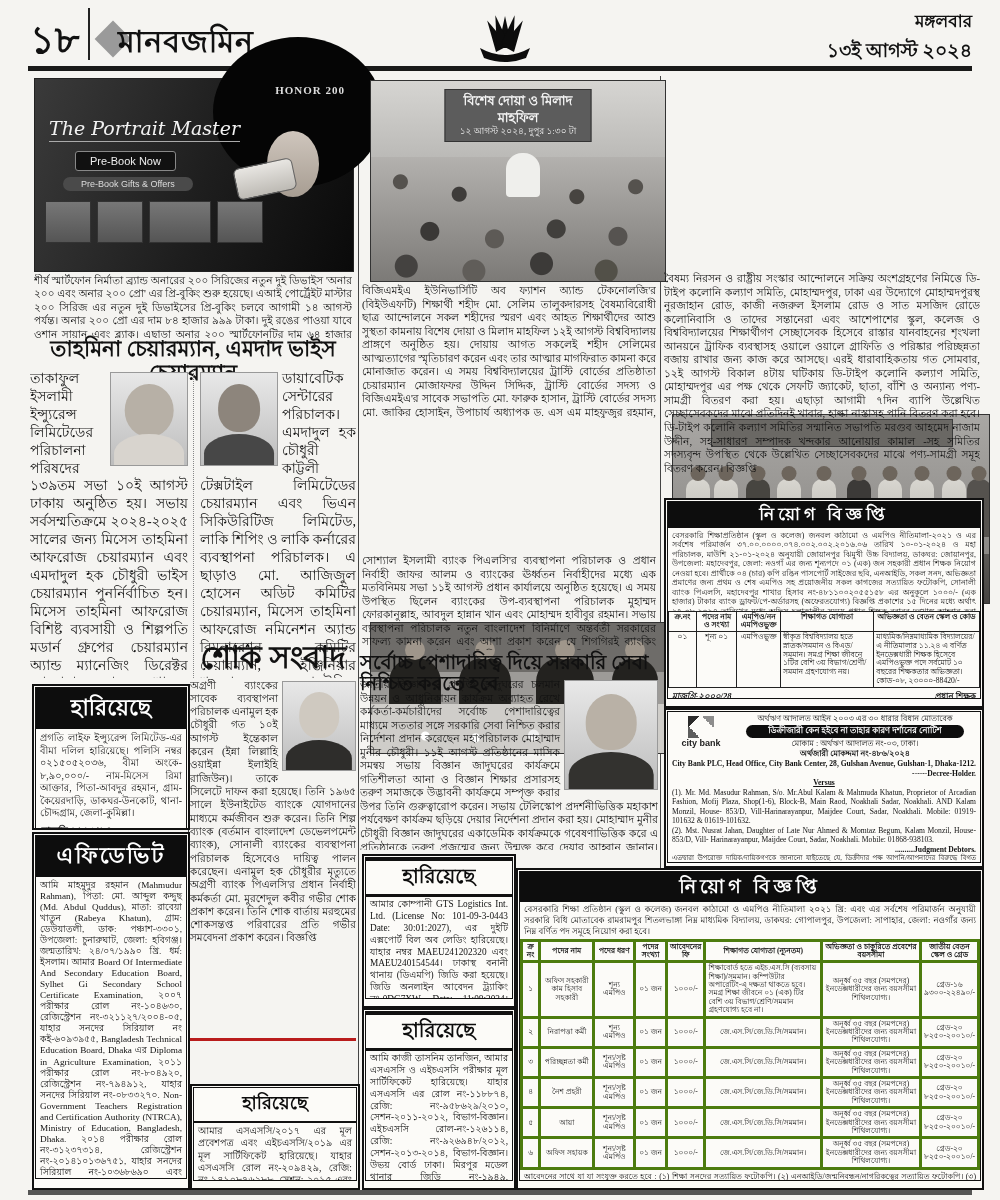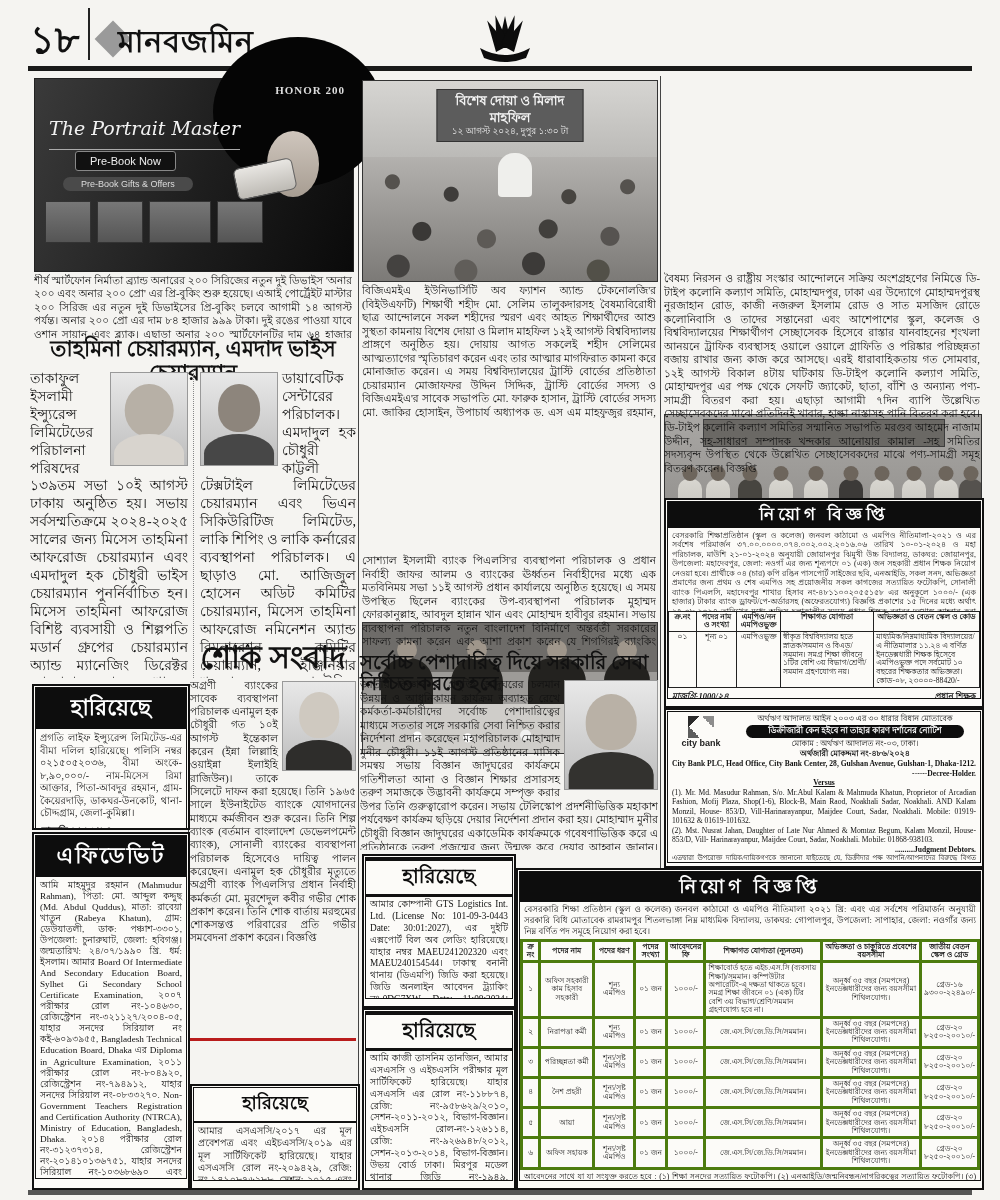--- a/index.html
+++ b/index.html
@@ -16,21 +16,21 @@
   #logo-text{left:118px;top:18px;font-size:30px;font-weight:bold;letter-spacing:1px;}
   #date-block{right:28px;top:8px;text-align:right;font-weight:bold;}
   #date-block .l1{font-size:17px;}
   #date-block .l2{font-size:19px;}
   
   .vrule{width:1px;background:#444;top:76px;height:1108px;}
   #bottom-rule{left:28px;top:1190px;width:944px;height:5px;background:#555;}
   
   #honor-ad{left:34px;top:78px;width:318px;height:192px;background:linear-gradient(110deg,#3a3a3a 0%,#1d1d1d 55%,#0a0a0a 100%);border:1px solid #222;color:#eee;}
   #honor-brand{right:8px;top:5px;font-size:11px;font-weight:bold;letter-spacing:1px;color:#ddd;}
-  #honor-tag{left:14px;top:38px;font-size:19px;font-style:italic;font-family:"DejaVu Serif",serif;color:#f2f2f2;border-bottom:1px solid #aaa;padding-bottom:10px;}
+  #honor-tag{left:14px;top:38px;font-size:19px;font-style:italic;font-family:"DejaVu Serif",serif;color:#f2f2f2;border-bottom:1px solid #aaa;padding-bottom:2px;}
   #honor-btn{left:40px;top:72px;background:#111;border:1px solid #888;color:#eee;font-size:11px;padding:3px 14px;border-radius:3px;font-family:"Liberation Sans",sans-serif;}
   #honor-offer{left:28px;top:98px;background:#4a4a4a;color:#ddd;font-size:9px;padding:2px 18px;border-radius:8px;font-family:"Liberation Sans",sans-serif;}
   .honor-thumb{top:122px;width:44px;height:40px;background:linear-gradient(#777,#555);border:1px solid #333;}
   #honor-hat{right:-30px;top:-42px;width:170px;height:150px;background:#050505;border-radius:50%;}
   #honor-face{right:34px;top:52px;width:52px;height:66px;background:linear-gradient(#cfc6bd,#a79d92);border-radius:26px/33px;}
   #honor-phone{right:58px;top:84px;width:58px;height:30px;background:linear-gradient(#e8e6e2,#bdbab4);border-radius:6px;transform:rotate(-12deg);border:1px solid #666;}
   #ad-body{left:34px;top:274px;width:318px;height:64px;font-size:10.5px;}
   
   #tah-headline{left:30px;top:338px;width:326px;font-size:21.5px;font-weight:bold;text-align:center;line-height:1.1;}
   #tah-cols{left:30px;top:370px;width:326px;height:308px;}
@@ -51,21 +51,21 @@
   #lost1{left:32px;top:684px;width:154px;height:142px;}
   #lost1 .body{font-size:9.8px;}
   #affidavit{left:32px;top:832px;width:154px;height:354px;}
   #affidavit .body{font-size:9.2px;line-height:1.2;}
   #obit{left:190px;top:642px;width:166px;height:396px;border-bottom:3px solid #b91c1c;}
   #obit-title{font-size:31px;font-weight:bold;text-align:center;line-height:1.05;}
   #obit-body{font-size:10.4px;margin-top:4px;}
   #lost2{left:190px;top:1084px;width:166px;height:102px;}
   #lost2 .body{font-size:9.6px;}
   
-  .photo{background:linear-gradient(#d6d5d2,#8f8e8b);border:1px solid #333;position:relative;overflow:hidden;}
+  .photo{background:linear-gradient(#d6d5d2,#8f8e8b);border:1px solid #333;position:relative;overflow:hidden;margin-left:8px;}
   #photo1{left:362px;top:80px;width:294px;height:200px;}
   #p1-banner{position:absolute;left:50%;transform:translateX(-50%);top:8px;background:#5c5c5c;color:#f4f4f4;text-align:center;padding:3px 10px;border:1px solid #333;}
   #p1-banner .b1{font-size:13px;font-weight:bold;}
   #p1-banner .b2{font-size:9px;}
   .crowd{position:absolute;left:0;right:0;bottom:0;height:62%;background:
     radial-gradient(circle at 10% 20%, #55524e 7px, transparent 8px),
     radial-gradient(circle at 30% 30%, #3e3c3a 7px, transparent 8px),
     radial-gradient(circle at 50% 22%, #6b6864 8px, transparent 9px),
     radial-gradient(circle at 70% 32%, #474440 7px, transparent 8px),
     radial-gradient(circle at 90% 24%, #55524e 7px, transparent 8px),
@@ -154,20 +154,24 @@
       <g fill="#0c0c0c">
         <path d="M45 12 L52 44 L38 44 Z"></path>
         <path d="M45 12 L52 44 L38 44 Z" transform="rotate(-28 45 50)"></path>
         <path d="M45 12 L52 44 L38 44 Z" transform="rotate(28 45 50)"></path>
         <path d="M45 10 L51 40 L39 40 Z" transform="rotate(-14 45 50)"></path>
         <path d="M45 10 L51 40 L39 40 Z" transform="rotate(14 45 50)"></path>
         <path d="M20 44 Q45 58 70 44 L66 54 Q45 62 24 54 Z"></path>
       </g>
     </svg>
   </div>
+  <div class="abs" id="date-block">
+    <div class="l1">মঙ্গলবার</div>
+    <div class="l2">১৩ই আগস্ট ২০২৪</div>
+  </div>
   <div class="abs" id="masthead-rule"></div>
 
   <div class="abs vrule" style="left:358px"></div>
   <div class="abs vrule" style="left:660px"></div>
   <div class="abs vrule" style="left:188px;top:684px;height:502px"></div>
   <div class="abs" id="bottom-rule"></div>
 
   <div class="abs" id="honor-ad">
     <div class="abs" id="honor-hat"></div>
     <div class="abs" id="honor-face"></div>
@@ -312,21 +316,21 @@
         <tr>
           <td>০১</td>
           <td>শূন্য ০১</td>
           <td>এমপিওভুক্ত</td>
           <td class="just" style="text-align:left">স্বীকৃত বিশ্ববিদ্যালয় হতে স্নাতক/সমমান ও বিএড/সমমান। সমগ্র শিক্ষা জীবনে ১টির বেশি ৩য় বিভাগ/শ্রেণী/সমমান গ্রহণযোগ্য নয়।</td>
           <td class="just" style="text-align:left">মাধ্যমিক/নিম্নমাধ্যমিক বিদ্যালয়ের/এ নীতিমালার ১১.২৪ এ বর্ণিত ইনডেক্সধারী শিক্ষক হিসেবে এমপিওভুক্ত পদে সর্বমোট ১০ বছরের শিক্ষকতার অভিজ্ঞতা। কোড-০৮, ২৩০০০-88420/-</td>
         </tr>
       </tbody>
         </table>
       <div id="job1-foot">
-        <span class="ref">মাজগ্রি-1000/২৪</span>
+        <span class="ref">মাজগ্রি-২০০০/28</span>
         <span>প্রধান শিক্ষক</span>
       </div>
     </div>
   </div>
 
   <div class="abs notice clip" id="citybank">
     <div id="cb-inner" class="notice-inner clip" style="height:146px;">
       <div id="cb-logo">
         <div class="mark"></div>
         <div class="t">city bank</div>

